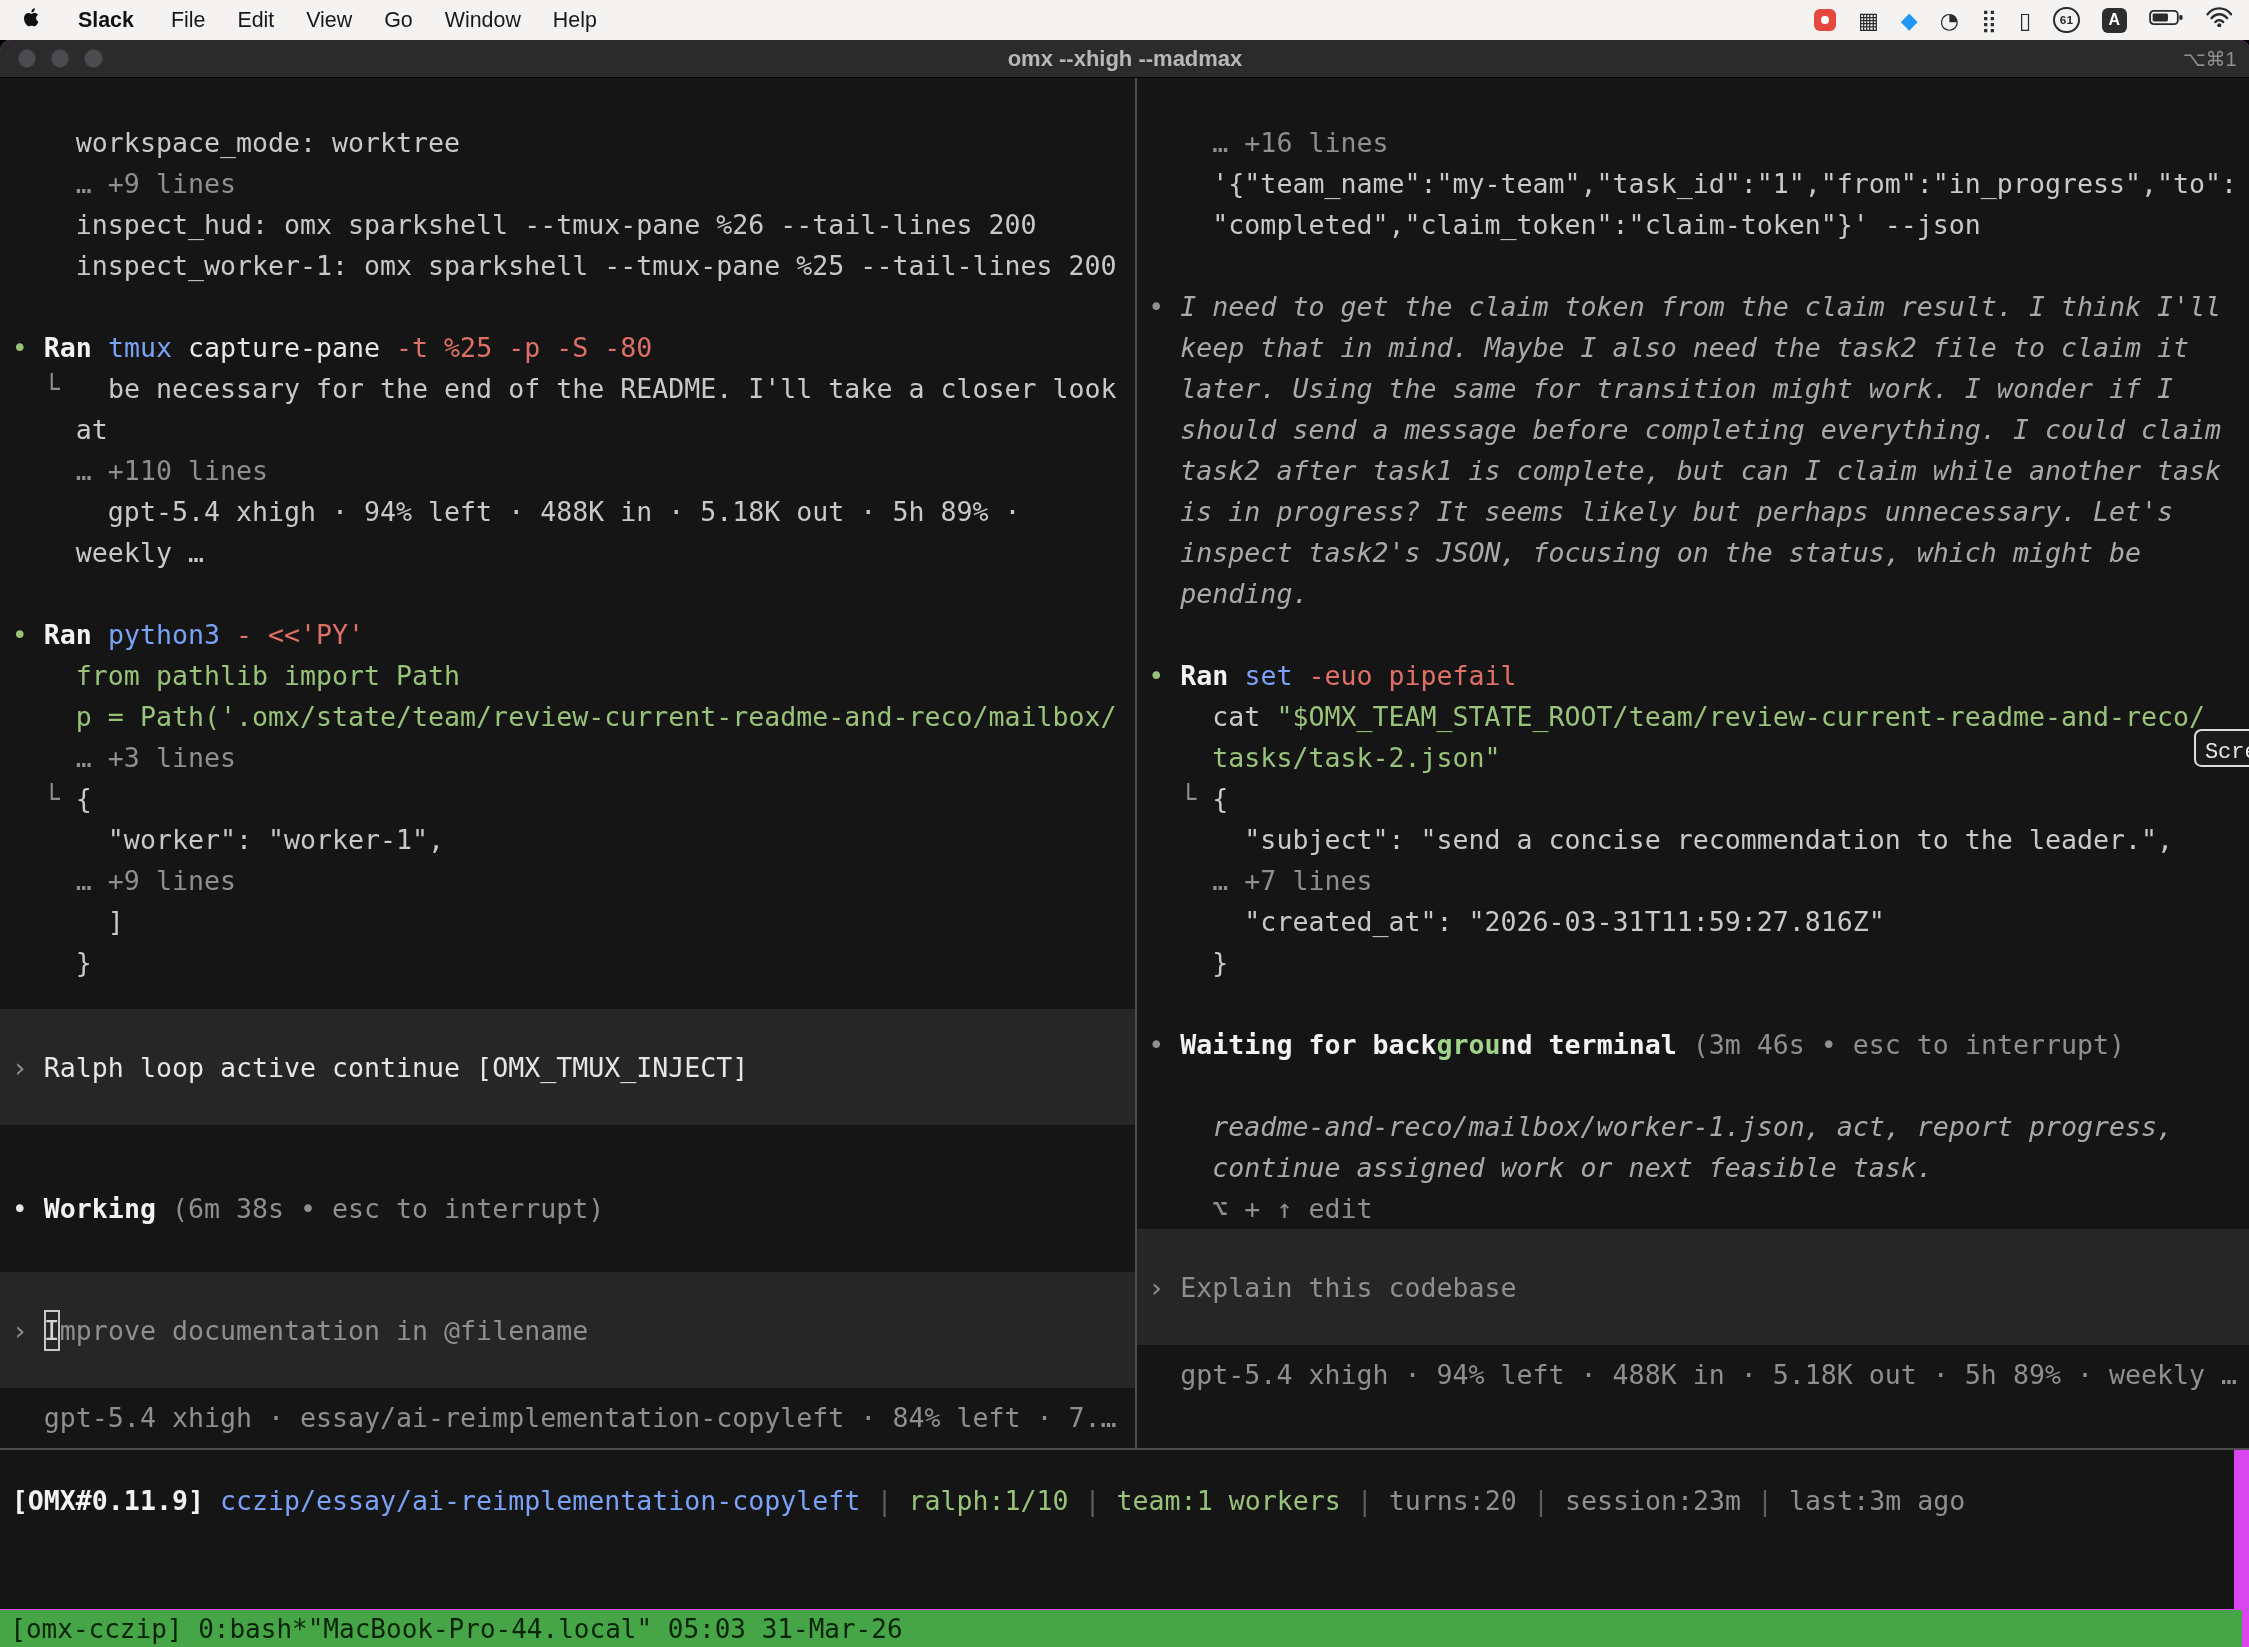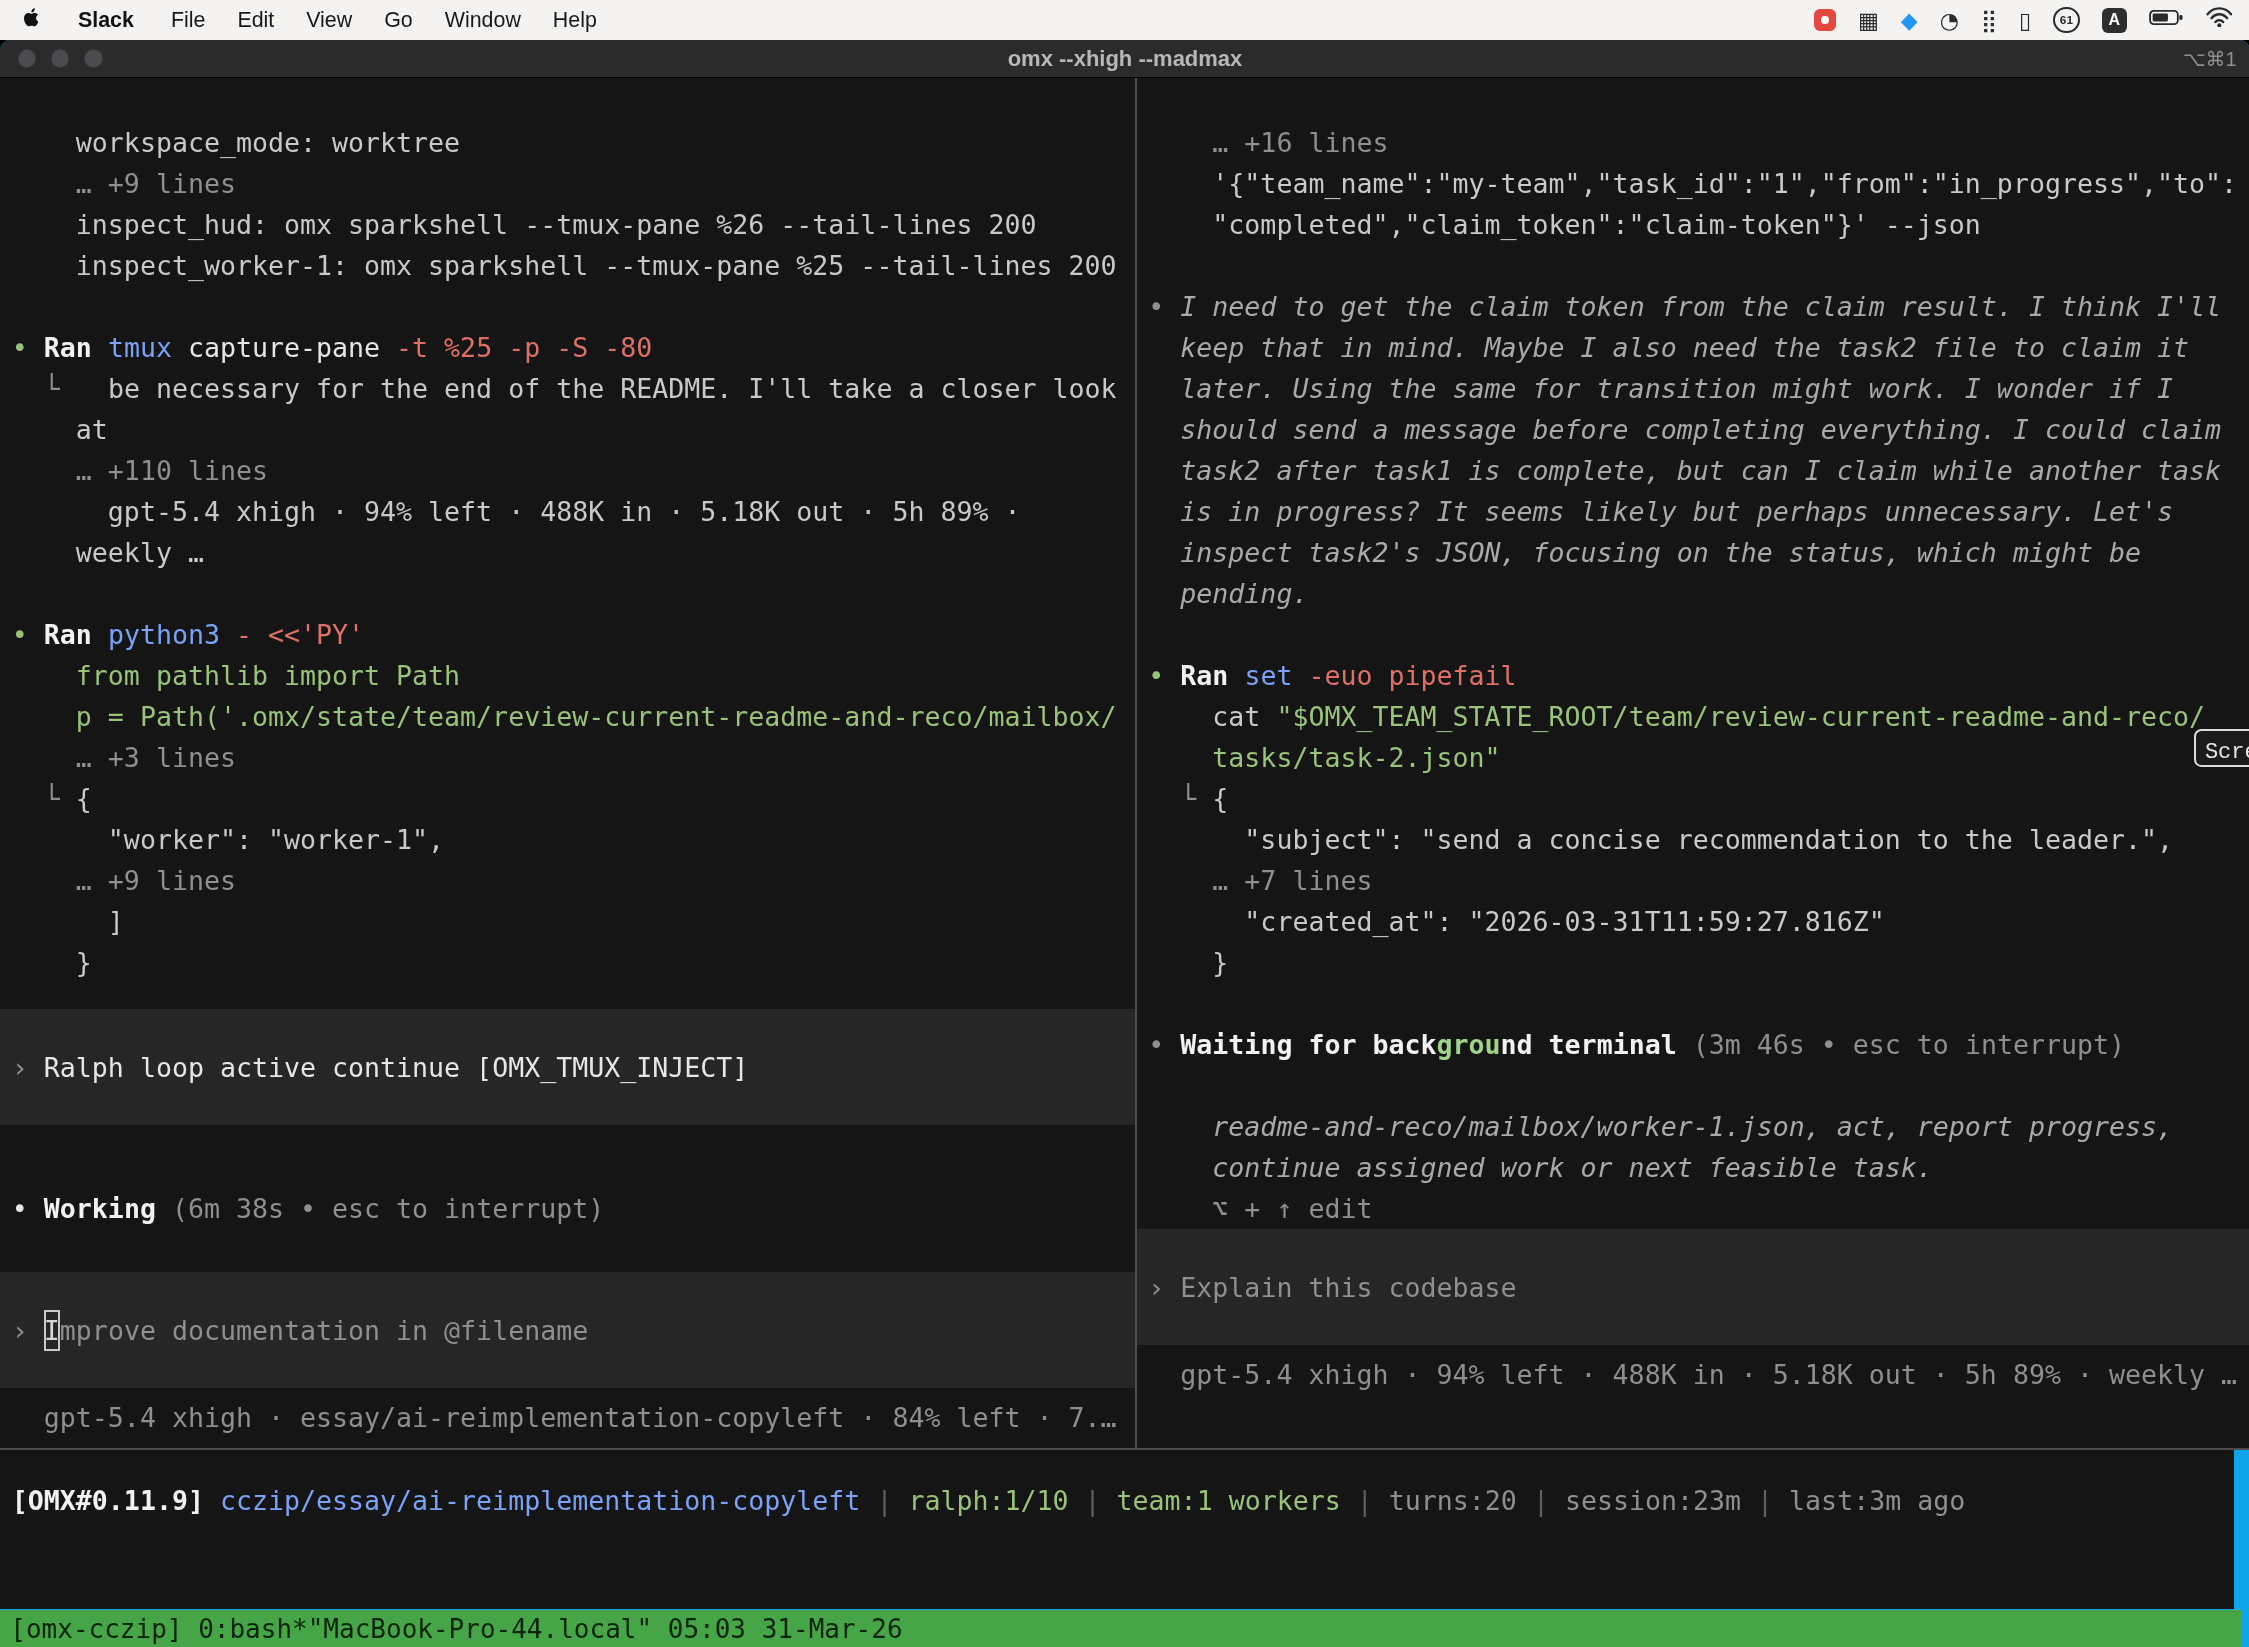--- a/index.html
+++ b/index.html
@@ -21,21 +21,21 @@
   .rec{width:22px;height:22px;background:#e5483f;border-radius:5.9px;display:flex;align-items:center;justify-content:center;}
   .rec i{width:7.4px;height:7.4px;background:#fff;border-radius:50%;display:block;}
   .glyphicon{font-family:"DejaVu Sans",sans-serif;font-size:22px;color:#2b2b2b;}
   .badge61{width:26.6px;height:26.6px;border:2.2px solid #2b2b2b;border-radius:50%;
     display:flex;align-items:center;justify-content:center;font-size:11.8px;font-weight:bold;color:#2b2b2b;box-sizing:border-box;text-align:center;}
   .keyA{width:25px;height:25px;background:#2e2e2e;color:#fff;border-radius:5.9px;
     display:flex;align-items:center;justify-content:center;font-size:16px;font-weight:bold;}
   
   .window{
     position:absolute;left:0;top:40px;width:2250px;height:1608px;
-    background:#0ea5e9;border-radius:10.3px 10.3px 0 0;overflow:hidden;
+    background:#d946ef;border-radius:10.3px 10.3px 0 0;overflow:hidden;
   }
   .titlebar{
     height:38px;background:#2c2b2c;display:flex;align-items:center;position:relative;
     border-bottom:0.7px solid #000;box-sizing:border-box;
   }
   .tlights{display:flex;gap:14.8px;margin-left:17.7px;}
   .tdot{width:18.5px;height:18.5px;border-radius:50%;background:#4c4c50;border:0.7px solid #3c3c40;box-sizing:border-box;}
   .wtitle{
     position:absolute;left:0;right:0;text-align:center;color:#b9b7b9;
     font-size:22px;font-weight:bold;pointer-events:none;

